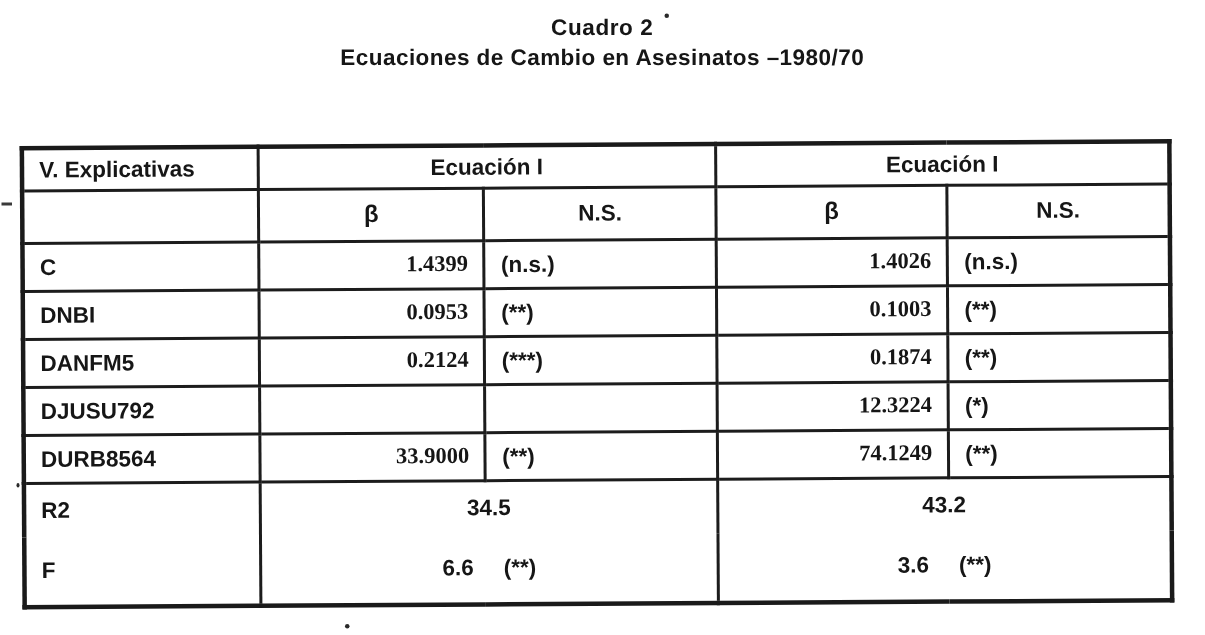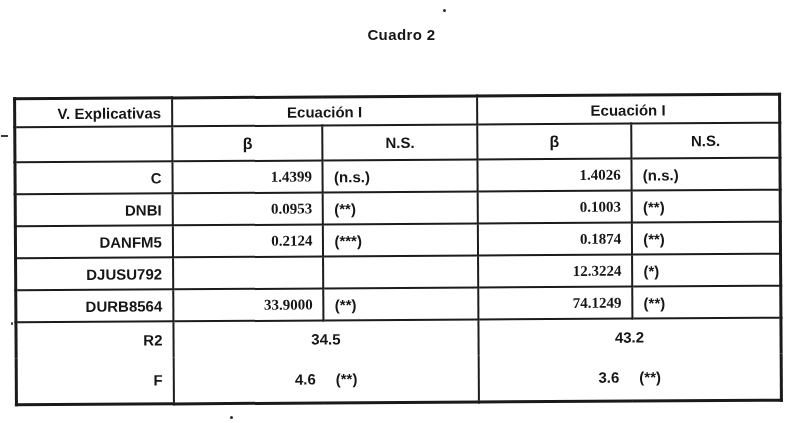--- a/index.html
+++ b/index.html
@@ -19,21 +19,20 @@
     position: absolute;
     inset: 0;
   }
   .title-block {
     position: absolute;
     top: 9px;
     left: 0;
     width: 803px;
     text-align: center;
     line-height: 20px;
-    margin-top: 16px;
   }
   .title-line1 {
     font-size: 15px;
     letter-spacing: 0.4px;
   }
   .title-line2 {
     font-size: 15px;
     letter-spacing: 0.3px;
   }
   table.results {
@@ -61,21 +60,21 @@
   col.c-ns1   { width: 20.2%; }
   col.c-b2    { width: 20.2%; }
   col.c-ns2   { width: 19.4%; }
 
   tr.h1 td    { height: 26px; }
   tr.h2 td    { height: 33px; }
   tr.data td  { height: 30px; }
   tr.r2 td    { height: 35px; }
   tr.f  td    { height: 45px; }
 
-  td.label-cell  { text-align: right; padding-left: 8px; }
+  td.label-cell  { text-align: left; padding-left: 8px; }
   td.center-cell { text-align: center; }
   td.beta-cell   { text-align: right; padding-right: 14px; font-family: Liberation Serif, serif; }
   td.ns-cell     { text-align: left; }
   td.merged-cell { text-align: center; }
   .beta-glyph    { font-size: 16px; }
 
   
   tr.r2 td { border-bottom: none; }
   tr.f  td { border-top: none; }
 
@@ -96,20 +95,21 @@
     background: #3a3a3a;
   }
 </style>
 </head>
 <body>
 
 <div class="page">
 
   <div class="title-block">
     <div class="title-line1">Cuadro 2</div>
+    <div class="title-line2">Ecuaciones de Cambio en Asesinatos –1980/70</div>
   </div>
 
   <table class="results">
     <colgroup>
       <col class="c-label">
         <col class="c-b1">
         <col class="c-ns1">
         <col class="c-b2">
         <col class="c-ns2">
     </colgroup>
@@ -170,21 +170,21 @@
     </tr>
 
     <tr class="r2">
       <td class="label-cell">R2</td>
       <td class="merged-cell" colspan="2">34.5</td>
       <td class="merged-cell" colspan="2">43.2</td>
     </tr>
 
     <tr class="f">
       <td class="label-cell">F</td>
-      <td class="merged-cell" colspan="2"><span>4.6</span><span class="stat-note">(**)</span></td>
+      <td class="merged-cell" colspan="2"><span>6.6</span><span class="stat-note">(**)</span></td>
       <td class="merged-cell" colspan="2"><span>3.6</span><span class="stat-note">(**)</span></td>
     </tr>
   </tbody>
     </table>
 
   <div class="speck speck-1"></div>
   <div class="speck speck-2"></div>
   <div class="speck speck-3"></div>
   <div class="dash-mark"></div>
 

